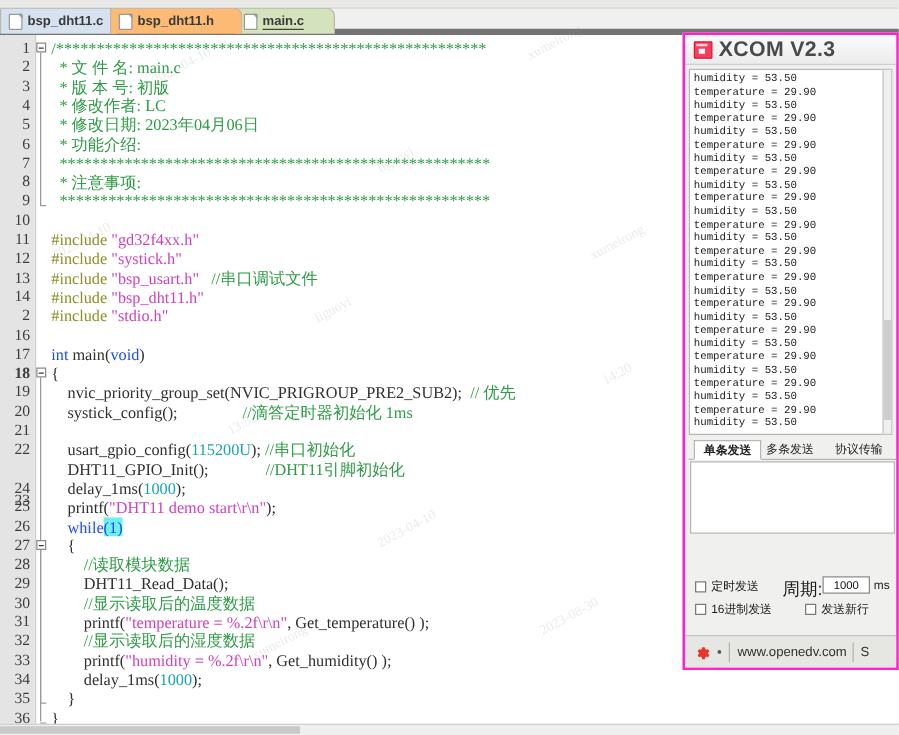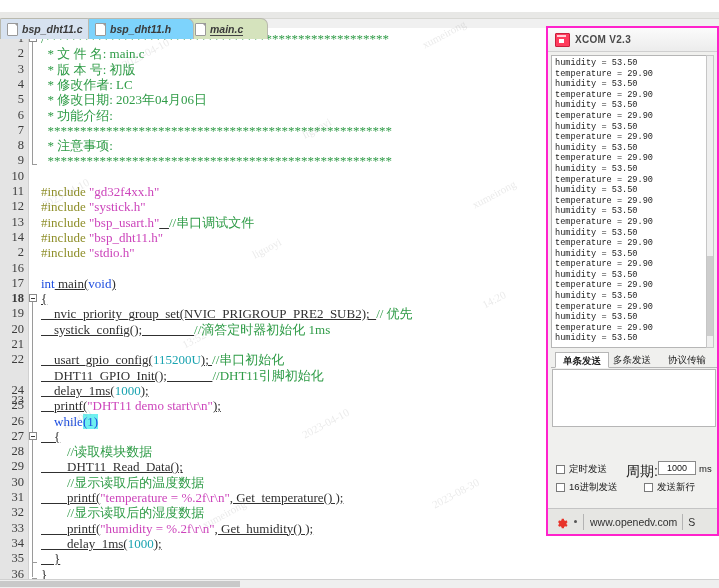--- a/index.html
+++ b/index.html
@@ -5,25 +5,24 @@
   html,body{margin:0;padding:0;}
   body{
     width:719px;height:588px;overflow:hidden;
     background:#ffffff;
     font-family:"Liberation Sans", sans-serif;
     position:relative;
   }
 
   
   #tabstrip{
-    position:absolute;left:0;top:12px;width:719px;height:28px;
+    position:absolute;left:0;top:0;width:719px;height:28px;
     background:#f0f0f0;
     border-bottom:5px solid #737373;
     box-sizing:border-box;
-    font-style:italic;
   }
   #tabstrip:before{
     content:"";position:absolute;left:0;top:0;width:719px;height:6px;
     background:#e8e8e6;border-bottom:1px solid #d8d8d4;
   }
   .tab{
     position:absolute;top:6px;height:21px;
     display:flex;align-items:center;gap:4px;
     padding:0 9px 0 6px;
     font-size:10.5px;font-weight:bold;
@@ -36,21 +35,21 @@
   .tab .pg{
     width:9px;height:11px;background:#fff;border:1px solid #9a9a9a;
     position:relative;flex:0 0 auto;border-radius:1px;
   }
   .tab .pg:after{
     content:"";position:absolute;right:-1px;top:-1px;
     border-width:0 4px 4px 0;border-style:solid;
     border-color:transparent #9a9a9a transparent transparent;
   }
   #tab-0{left:0px;width:94px;background:#d7e2f0;z-index:1;}
-  #tab-1{left:88px;width:106px;background:#7dd3fc;z-index:3;}
+  #tab-1{left:88px;width:106px;background:#fdba74;z-index:3;}
   #tab-2{left:188px;width:80px;background:#d5e3bd;z-index:2;}
   #tab-2 .lbl{border-bottom:1px solid #444;}
 
   
   #editor{
     position:absolute;left:0;top:28px;width:719px;height:552px;
     background:#ffffff;overflow:hidden;
   }
   #gutter{
     position:absolute;left:0;top:0;width:28px;height:552px;
@@ -83,21 +82,21 @@
     font-family:"Liberation Serif", serif;
     font-size:13px;
     white-space:pre;
   }
   .cl{position:absolute;left:0;height:16px;line-height:16px;}
   .cmt{color:#2e9b46;}
   .kw{color:#1f4fe0;}
   .pre{color:#8f8f2a;}
   .str{color:#cc44bb;}
   .num{color:#1aa3b0;}
-  .pln{color:#303030;text-decoration:underline;}
+  .pln{color:#303030;}
   .hl{background:#6ff0f0;color:#1f4fe0;}
 
   
   .wm{
     position:absolute;color:rgba(150,150,150,0.20);
     font-size:11px;font-family:"Liberation Serif", serif;
     pointer-events:none;white-space:nowrap;
     transform:rotate(-28deg);transform-origin:left top;
     z-index:1;
   }
@@ -122,21 +121,21 @@
     width:13px;height:12px;background:#ff3b5c;border:1px solid #c81e3c;
     position:relative;flex:0 0 auto;border-radius:1px;
   }
   #xcom-ico:before{
     content:"";position:absolute;left:1px;top:1px;width:9px;height:2px;background:#ffd0d8;
   }
   #xcom-ico:after{
     content:"";position:absolute;left:3px;top:5px;width:5px;height:4px;background:#fff;
   }
   #xcom-title .t{
-    font-size:10px;font-weight:bold;color:#4a4a4a;letter-spacing:.3px;
+    font-size:17px;font-weight:bold;color:#4a4a4a;letter-spacing:.3px;
   }
   #xcom-term{
     position:absolute;left:3px;top:27px;width:160px;height:293px;
     background:#ffffff;border:1px solid #b6b6b6;
     box-sizing:border-box;overflow:hidden;
     padding:2px 0 0 3px;
   }
   .tline{
     font-family:"Liberation Mono", monospace;
     font-size:8.6px;line-height:10.6px;color:#1c1c1c;white-space:pre;

